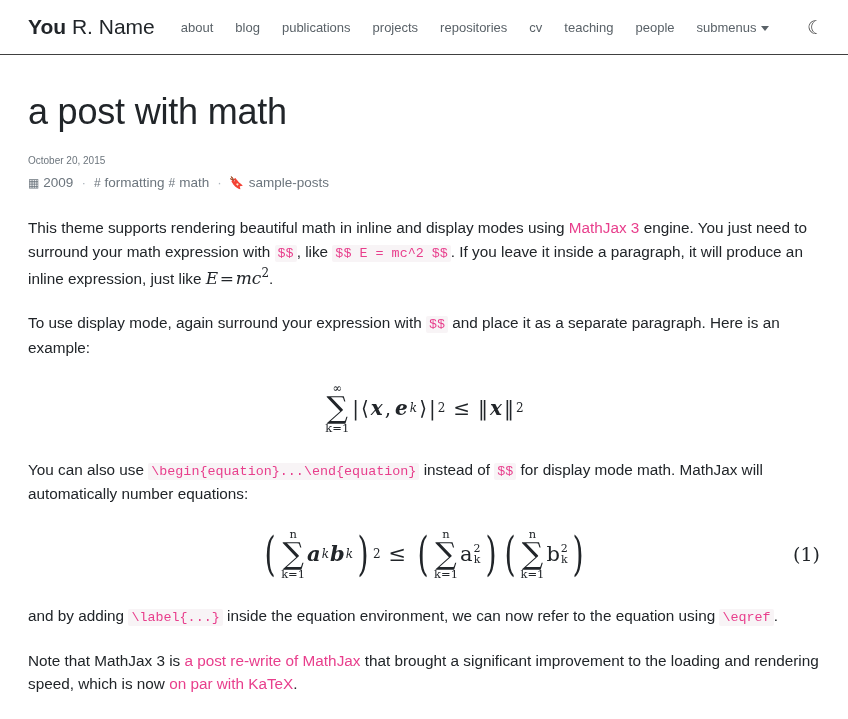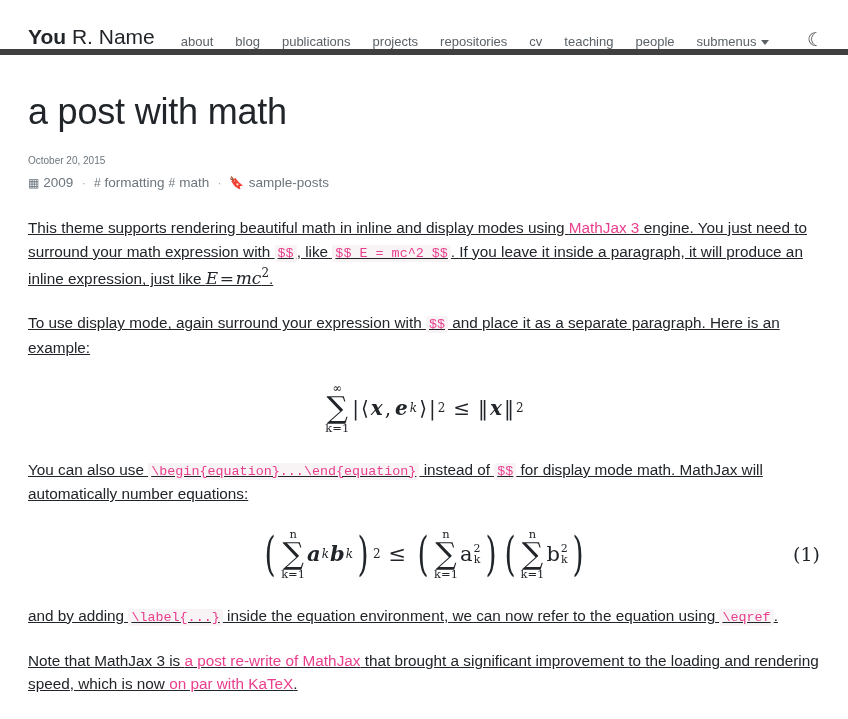--- a/index.html
+++ b/index.html
@@ -11,23 +11,23 @@
     background: #ffffff;
     font-family: "Liberation Sans", sans-serif;
     color: #212529;
   }
   a { text-decoration: none; }
 
   
   .navbar {
     height: 55px;
     display: flex;
-    align-items: flex-end;
+    align-items: center;
     padding: 0 18px 0 28px;
-    border-bottom: 6px solid #404040;
+    border-bottom: 1px solid #404040;
     background: #ffffff;
   }
   .brand {
     font-size: 21px;
     color: #212529;
     margin-right: 26px;
     white-space: nowrap;
   }
   .brand .brand-strong { font-weight: bold; }
   .brand .brand-rest { font-weight: normal; }
@@ -89,21 +89,20 @@
   }
   .meta-item { color: #6c757d; margin-right: 4px; }
   .meta-sep { color: #adb5bd; margin: 0 8px 0 4px; }
   .meta-icon { margin-right: 4px; font-size: 12px; }
 
   p.para {
     font-size: 15.3px;
     line-height: 1.55;
     margin: 15px 0 20px 0;
     color: #212529;
-    text-decoration: underline;
   }
   .link { color: #e83e8c; }
   code.code {
     font-family: "Liberation Mono", monospace;
     font-size: 13.4px;
     color: #e83e8c;
     background: #f8f4f6;
     padding: 1px 3px;
     border-radius: 2px;
   }

